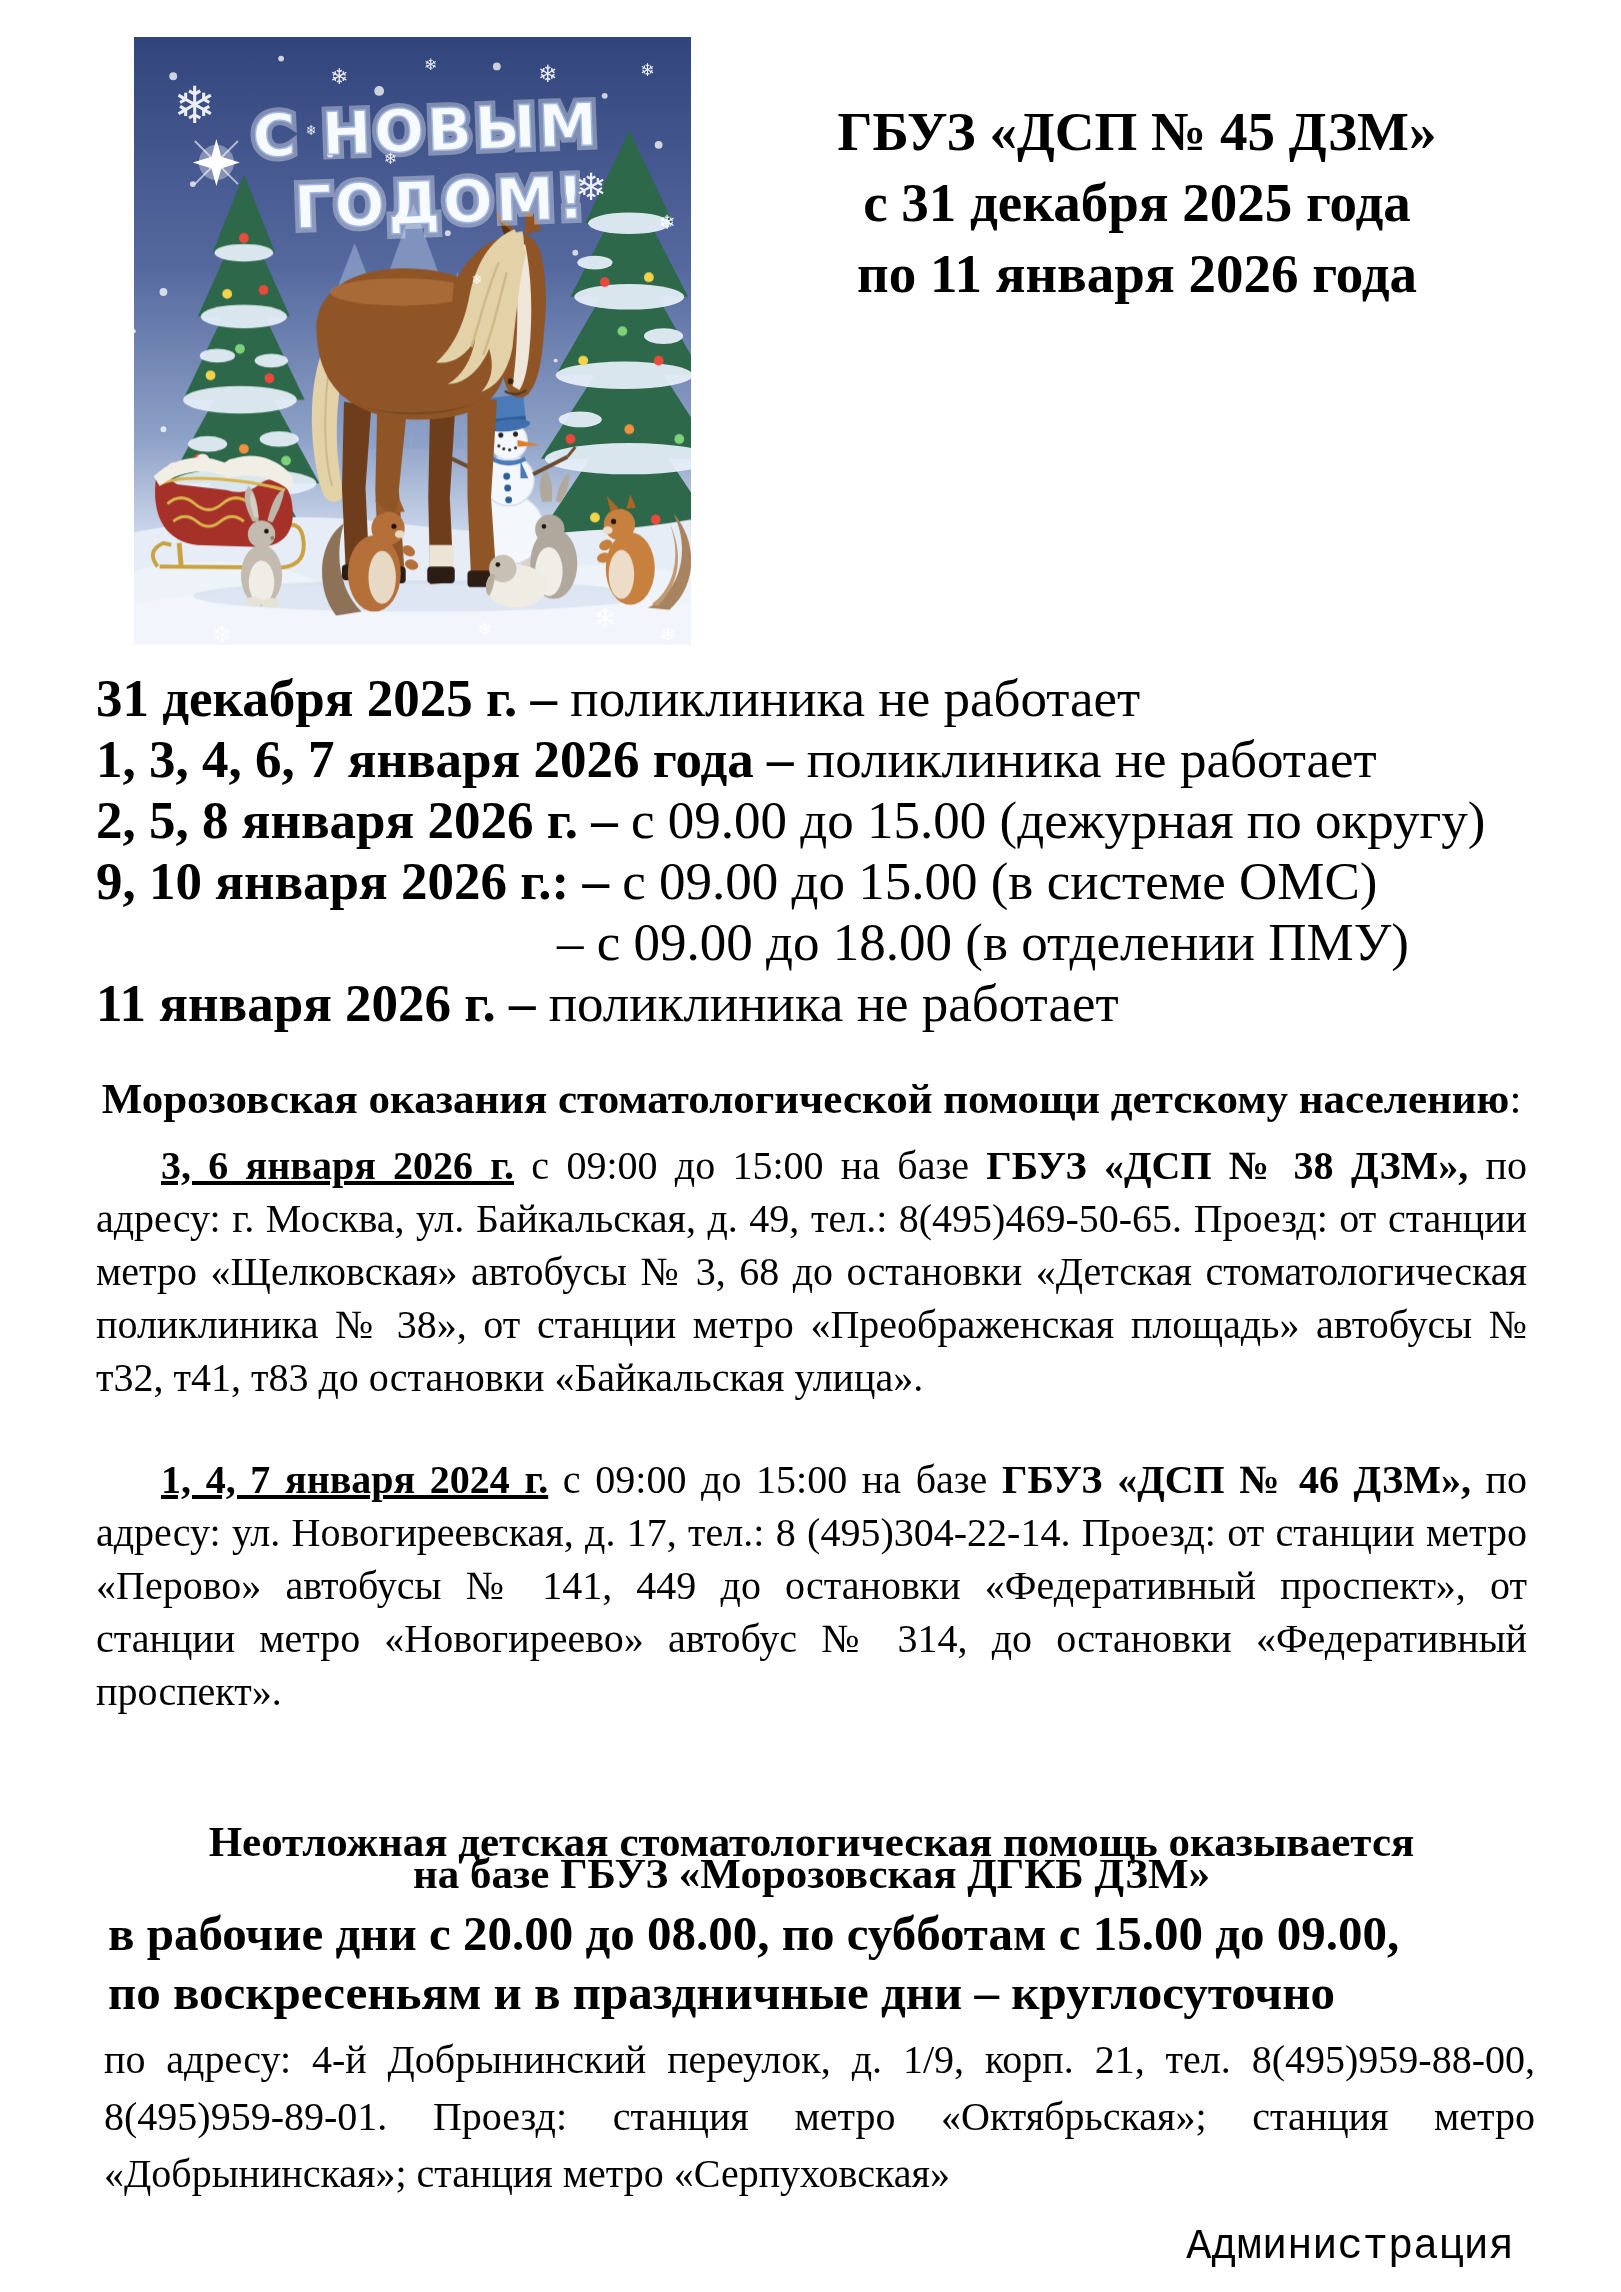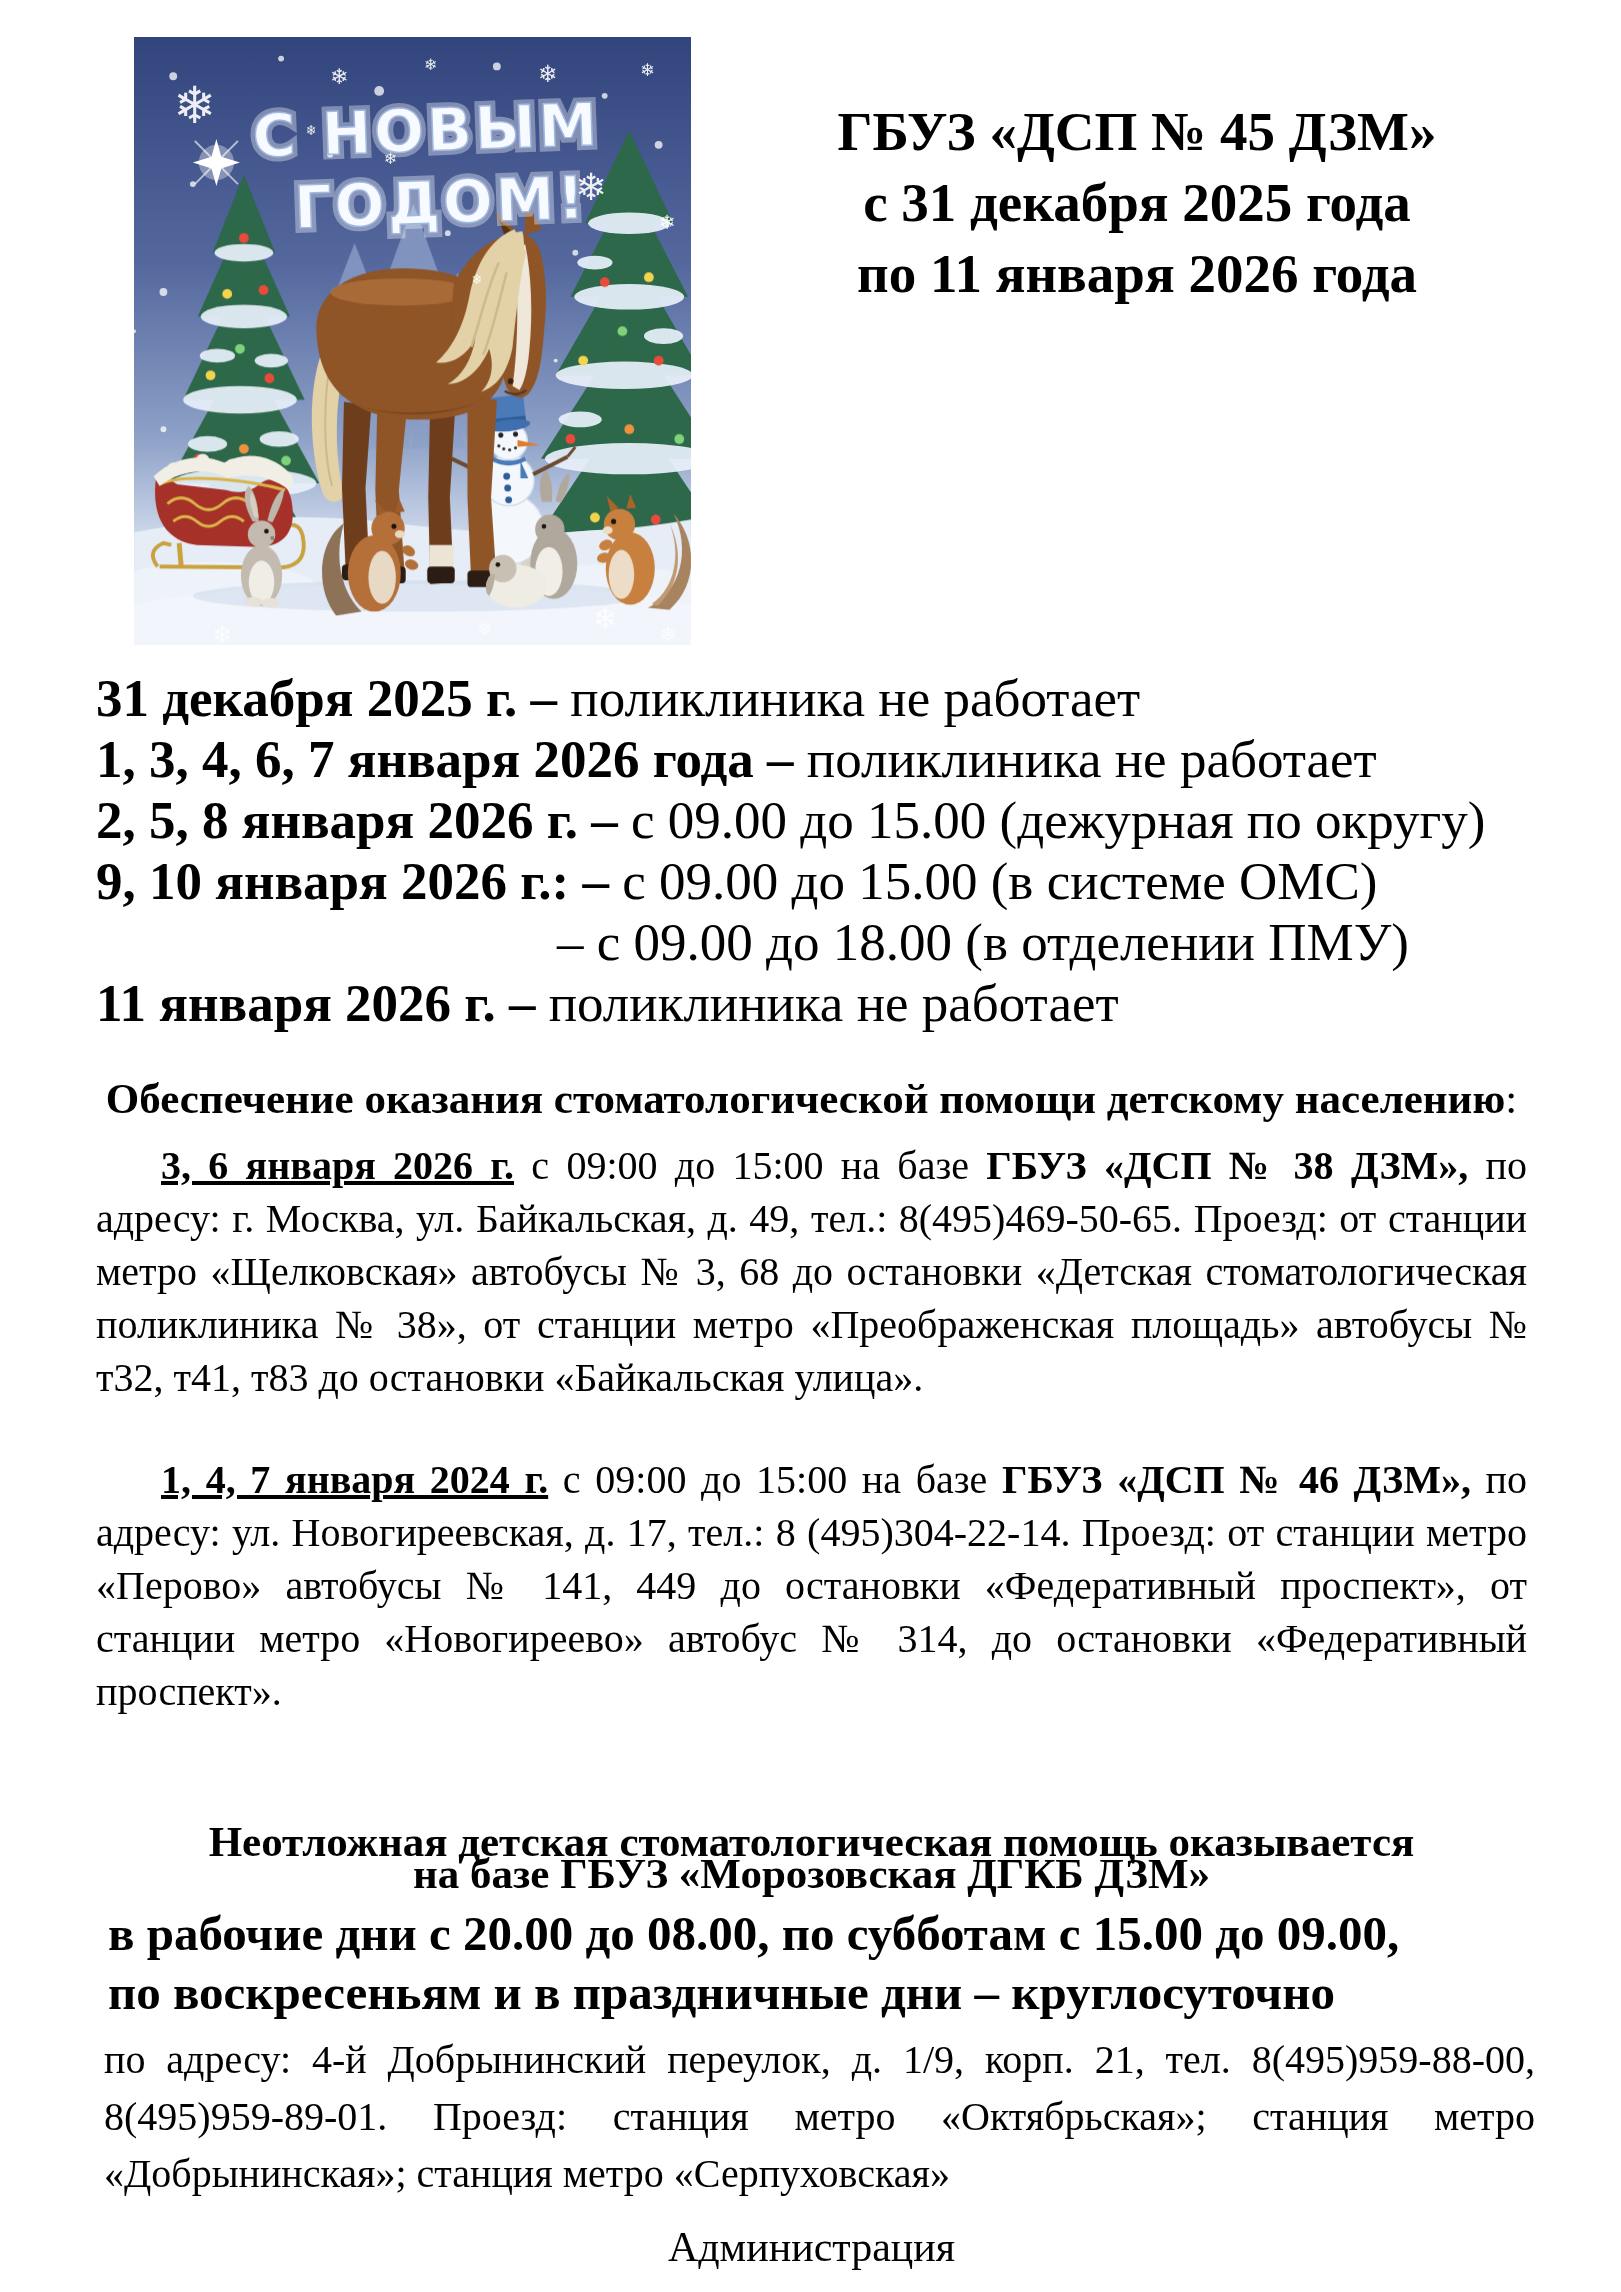--- a/index.html
+++ b/index.html
@@ -21,21 +21,21 @@
   .p1{top:1139px;}
   .p2{top:1453px;}
   .emc{position:absolute;left:96px;width:1431px;text-align:center;font-weight:bold;font-size:43px;}
   .em1{top:1817px;}
   .em2{top:1849px;}
   .eml{position:absolute;left:108px;width:1431px;font-weight:bold;font-size:49px;}
   .em3{top:1905px;}
   .em4{top:1964px;}
   .embody{position:absolute;left:96px;top:2023px;width:1431px;font-size:40px;
           line-height:57px;text-align:justify;margin:8px;}
-  .footer{position:absolute;left:96px;top:2223px;width:1431px;text-align:center;font-size:42px;}
+  .footer{position:absolute;left:83px;top:2223px;width:1431px;text-align:right;font-size:42px;font-family:Liberation Mono, monospace;}
   .sky-text{font-family:"DejaVu Sans", sans-serif;font-weight:bold;}
   .flake{font-family:"DejaVu Sans", sans-serif;}
 </style>
 </head>
 <body>
 
 <div class="page">
 
   <div class="card" title="Новогодняя открытка: лошадь, снеговик, заснеженные ёлки, сани, зайцы и белки">
     <svg viewBox="0 0 568 620" preserveAspectRatio="none">
@@ -338,21 +338,21 @@
     </div>
     <div class="srow indent">
       <span>– </span><span>с 09.00 до 18.00 (в отделении ПМУ)</span>
     </div>
     <div class="srow">
       <span class="b">11 января 2026 г.</span><span class="b"> – </span><span>поликлиника не работает</span>
     </div>
   </div>
 
   <div class="dheading">
-    <span class="b">Обеспечение оказания стоматологической помощи детскому населению</span><span>:</span>
+    <span class="b">Морозовская оказания стоматологической помощи детскому населению</span><span>:</span>
   </div>
 
   <p class="para p1">
     <span class="b u">3, 6 января 2026 г.</span><span> с 09:00 до 15:00 на базе </span><span class="b">ГБУЗ «ДСП № 38 ДЗМ»,</span><span> по адресу: г. Москва, ул. Байкальская, д. 49, тел.: 8(495)469-50-65. Проезд: от станции метро «Щелковская»  автобусы № 3, 68 до остановки «Детская стоматологическая поликлиника № 38», от станции метро «Преображенская площадь» автобусы № т32, т41, т83 до остановки «Байкальская улица».</span>
   </p>
 
   <p class="para p2">
     <span class="b u">1, 4, 7 января 2024 г.</span><span> с 09:00 до 15:00 на базе </span><span class="b">ГБУЗ «ДСП № 46 ДЗМ»,</span><span> по адресу: ул. Новогиреевская, д. 17, тел.: 8 (495)304-22-14. Проезд: от станции метро «Перово»  автобусы № 141, 449  до остановки «Федеративный проспект», от станции метро «Новогиреево» автобус № 314, до остановки «Федеративный проспект».</span>
   </p>
 

